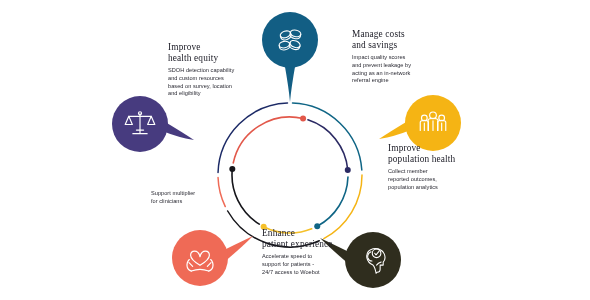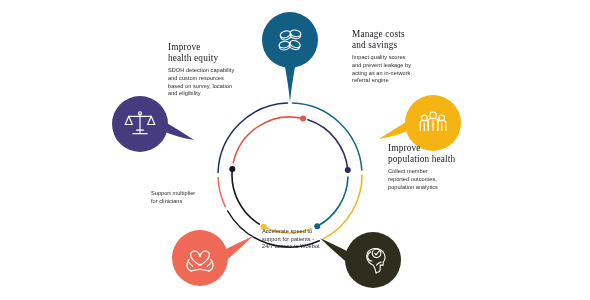--- a/index.html
+++ b/index.html
@@ -169,20 +169,22 @@
 referral engine</div>
       </div>
       <div class="label-block" style="left: 388px; top: 143px;">
         <div class="label-title">Improve
 population health</div>
         <div class="label-body">Collect member
 reported outcomes,
 population analytics</div>
       </div>
       <div class="label-block" style="left: 262px; top: 228px;">
+        <div class="label-title">Enhance
+patient experience</div>
         <div class="label-body">Accelerate speed to
 support for patients -
 24/7 access to Woebot</div>
       </div>
       <div class="label-block" style="left: 151px; top: 190px;">
         <div class="label-body">Support multiplier
 for clinicians</div>
       </div>
     </div>
 

